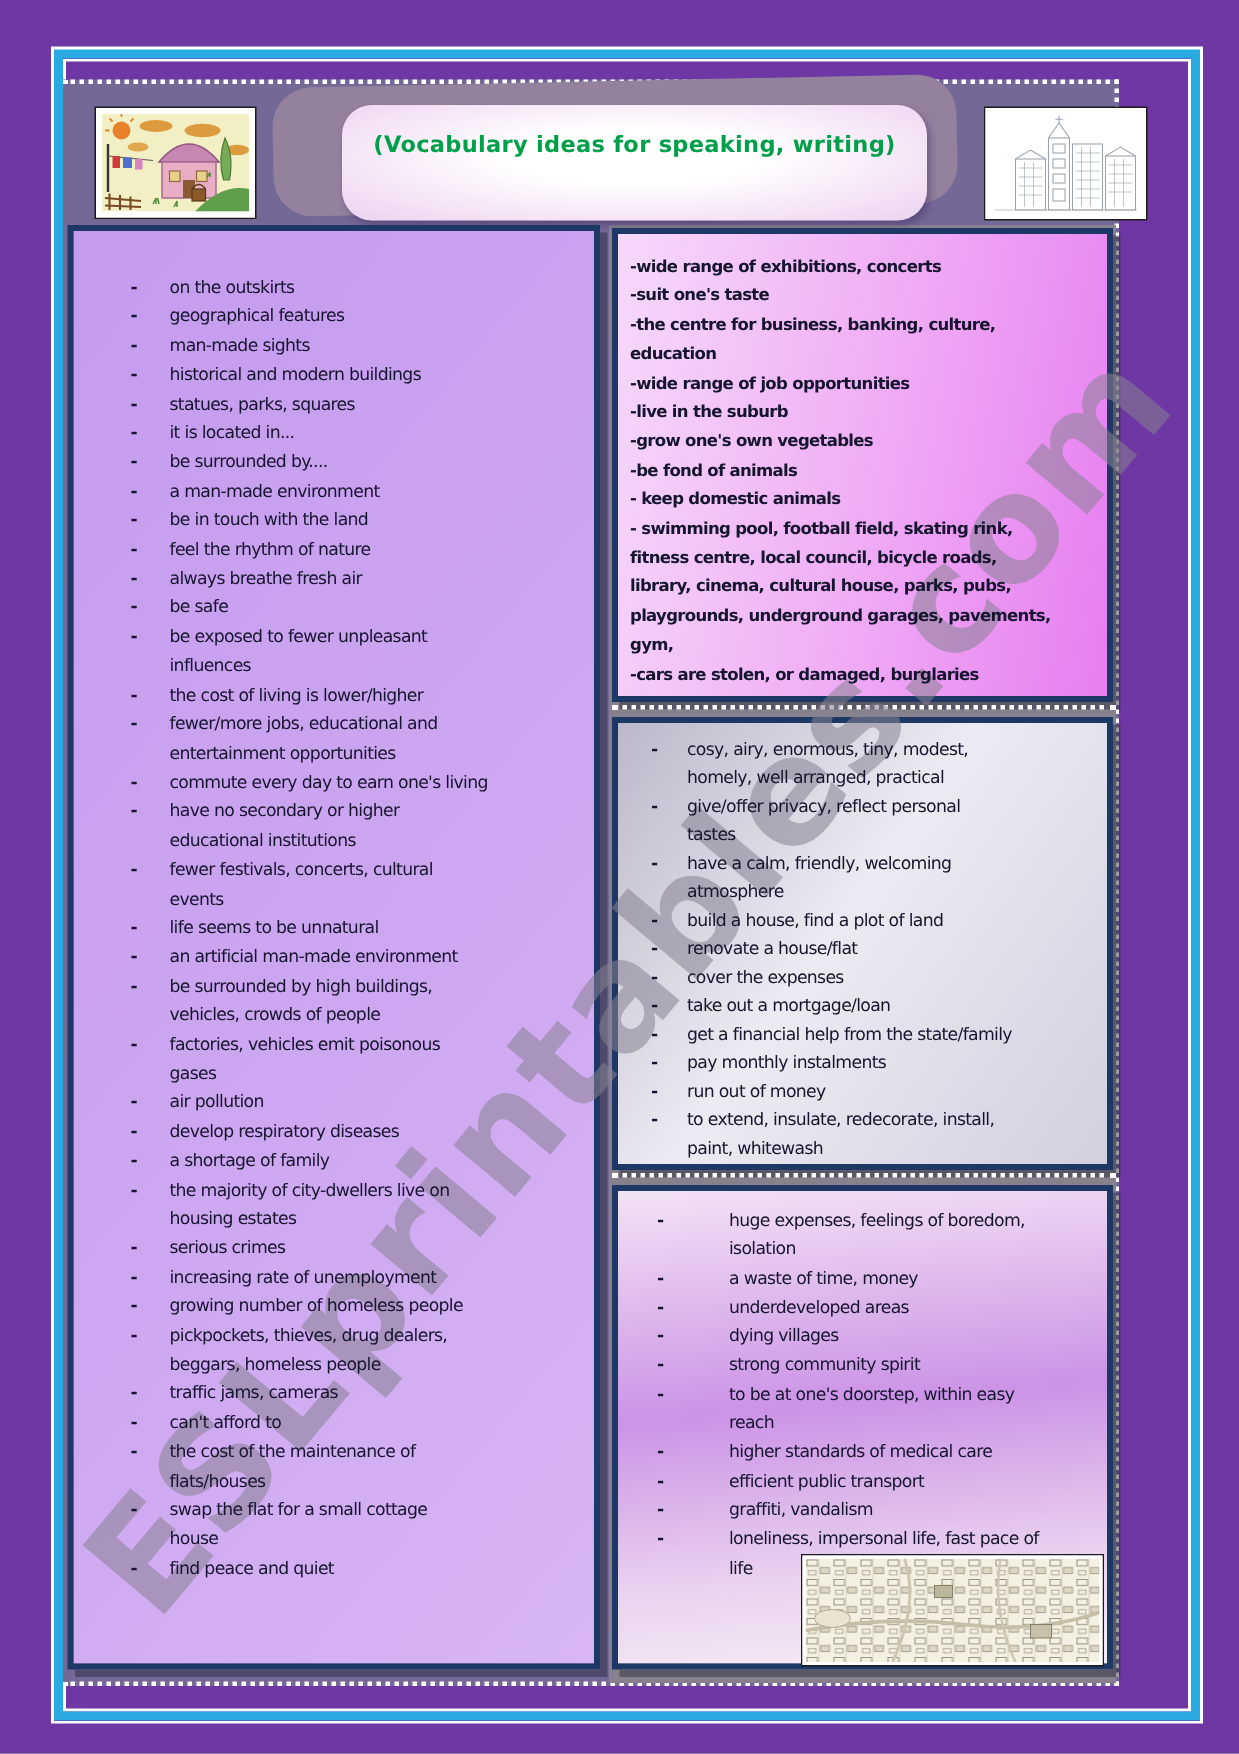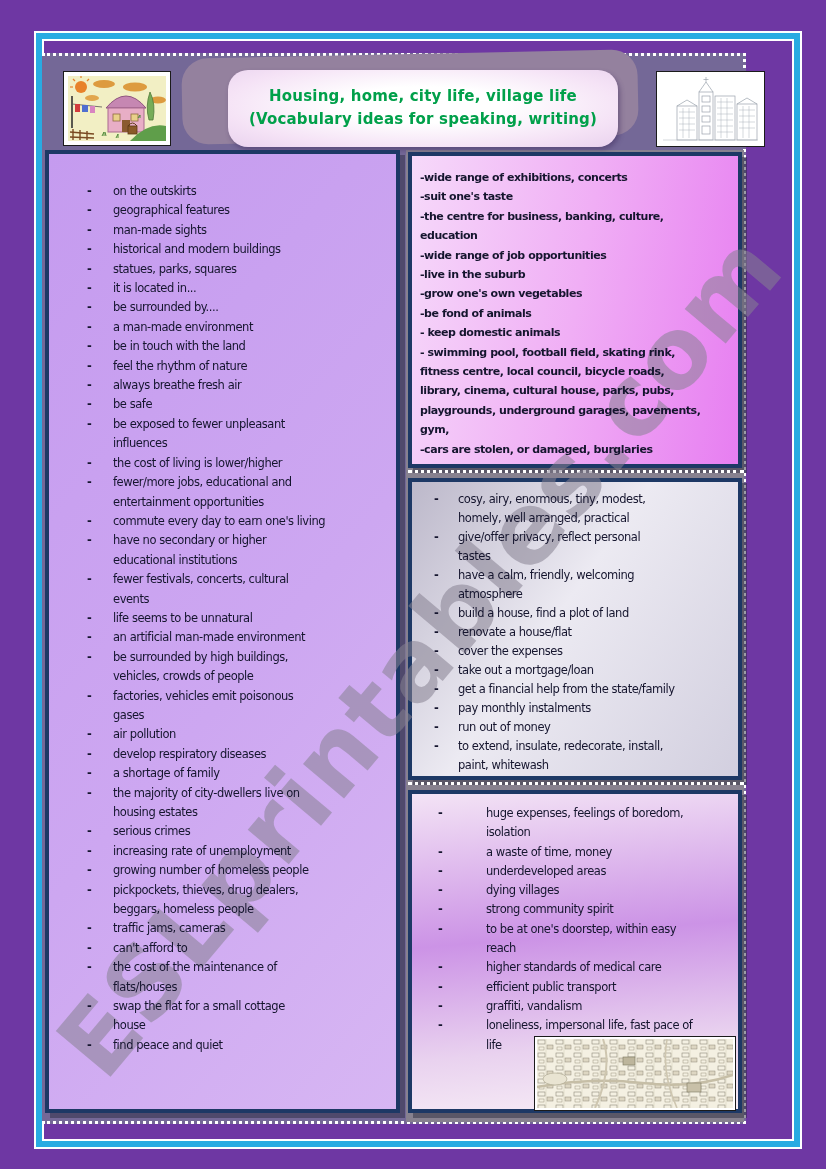--- a/index.html
+++ b/index.html
@@ -107,21 +107,20 @@
 <body>
 
 <div id="page">
 
   <div id="frame"></div>
   <div id="content-area"></div>
   <div id="right-panel"></div>
 
   <div id="title-backtab"></div>
   <div id="title-box">
-    <div class="title-line">Housing, home, city life, village life</div>
     <div class="title-line">(Vocabulary ideas for speaking, writing)</div>
   </div>
 
   <div class="photo" id="img-village">
     <svg width="98" height="65" viewBox="0 0 98 65">
       <rect width="98" height="65" fill="#f2efc4"></rect>
       <circle cx="13" cy="11" r="6" fill="#e8822a"></circle>
       <g stroke="#e8822a" stroke-width="1.2">
         <line x1="13" y1="2" x2="13" y2="0"></line>
           <line x1="5" y1="11" x2="2" y2="11"></line>

